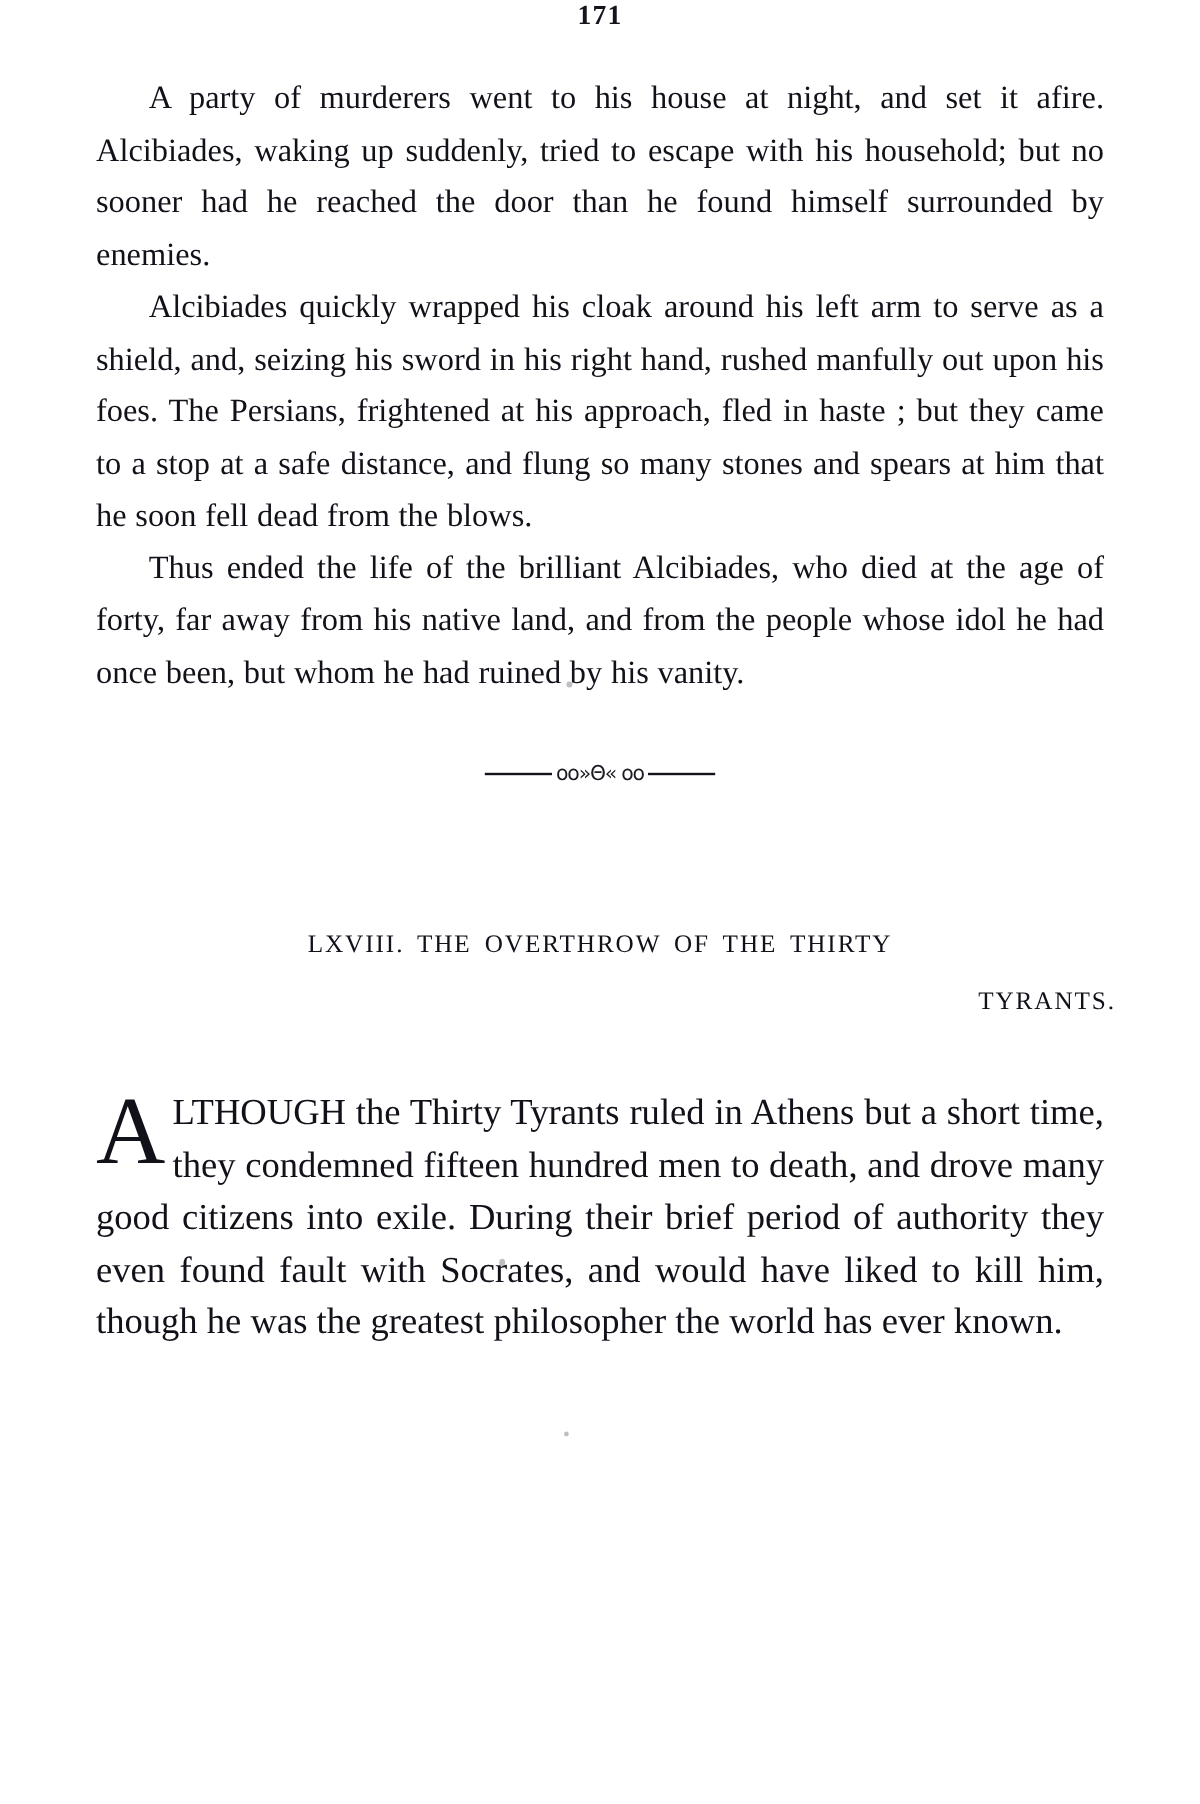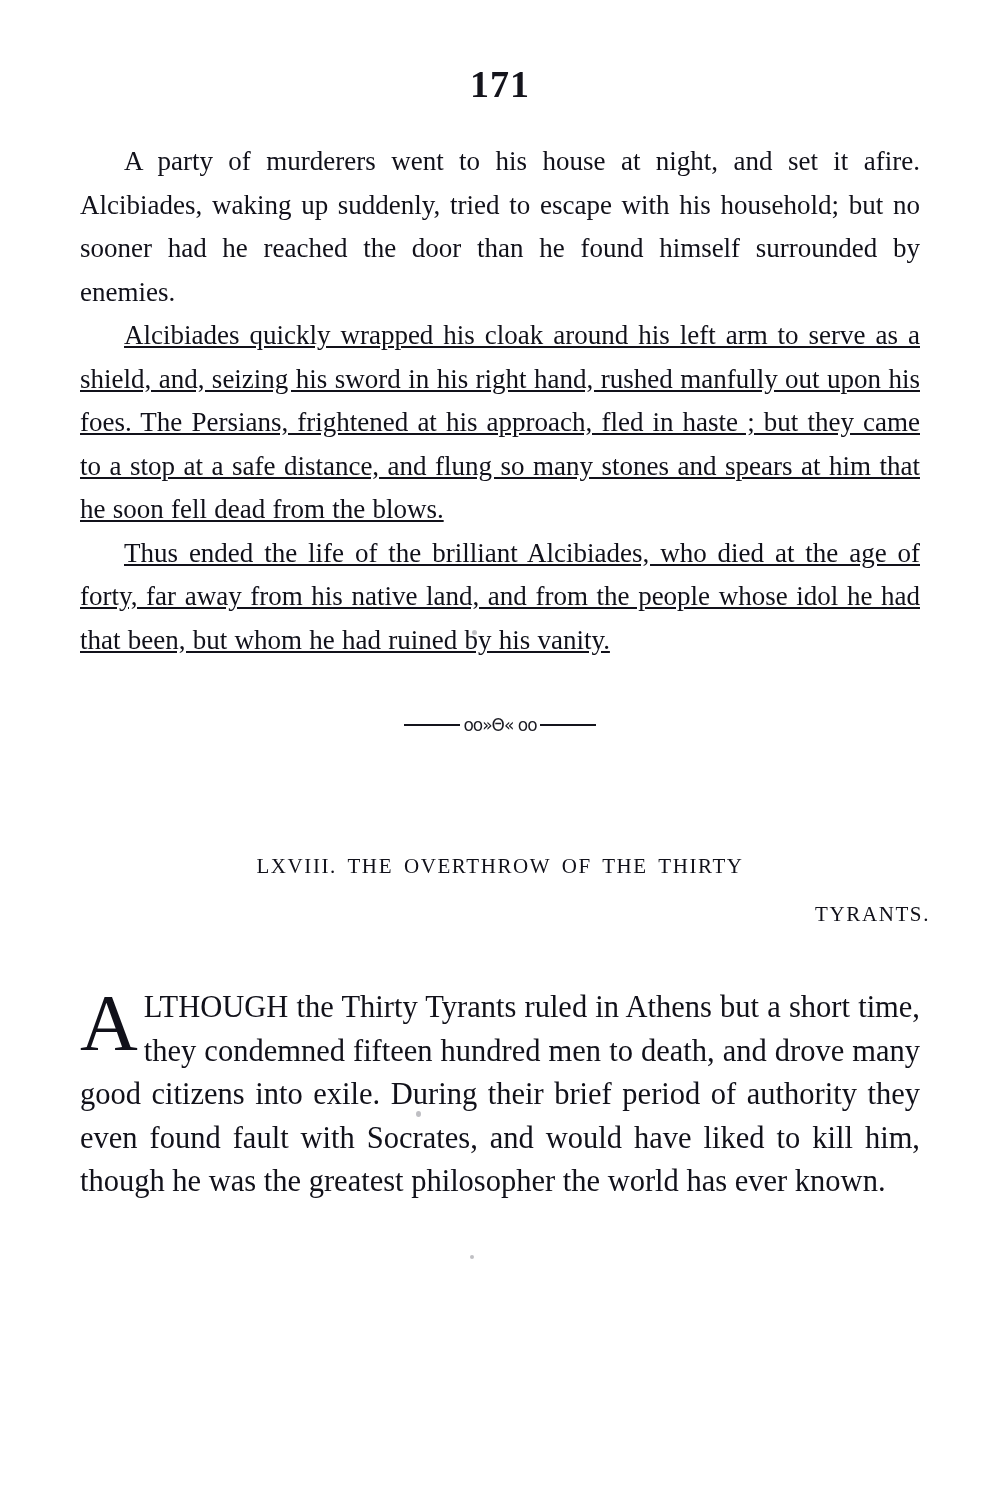--- a/index.html
+++ b/index.html
@@ -19,23 +19,22 @@
     width: 1000px;
     height: 1503px;
     box-sizing: border-box;
     padding: 0;
     position: relative;
   }
   .page-number {
     text-align: center;
     font-family: "Liberation Serif", serif;
     font-weight: bold;
-    font-size: 38px;
+    font-size: 23px;
     letter-spacing: 1px;
-    margin-top: 62px;
     color: #14141c;
   }
   .body-col {
     width: 840px;
     margin: 0 auto;
     margin-top: 34px;
   }
   p.para {
     font-size: 27px;
     line-height: 43.5px;
@@ -43,21 +42,20 @@
     text-justify: inter-word;
     margin: 0 0 0 0;
     text-indent: 44px;
     color: #11111a;
     -webkit-hyphens: none;
     hyphens: none;
     word-spacing: 0.5px;
   }
   p.para + p.para {
     margin-top: 0px;
-    text-decoration: underline;
   }
   .ornament {
     margin: 38px auto 0 auto;
     width: 840px;
     text-align: center;
     height: 46px;
     line-height: 46px;
     color: #1a1a22;
     font-size: 21px;
     letter-spacing: 0px;
@@ -125,21 +123,21 @@
 </head>
 <body>
 
 <div class="page">
 
   <div class="page-number">171</div>
 
   <div class="body-col">
     <p class="para">A party of murderers went to his house at night, and set it afire.  Alcibiades, waking up suddenly, tried to escape with his household; but no sooner had he reached the door than he found himself surrounded by enemies.</p>
     <p class="para">Alcibiades quickly wrapped his cloak around his left arm to serve as a shield, and, seizing his sword in his right hand, rushed manfully out upon his foes.  The Persians, frightened at his approach, fled in haste ; but they came to a stop at a safe distance, and flung so many stones and spears at him that he soon fell dead from the blows.</p>
-    <p class="para">Thus ended the life of the brilliant Alcibiades, who died at the age of forty, far away from his native land, and from the people whose idol he had that been, but whom he had ruined by his vanity.</p>
+    <p class="para">Thus ended the life of the brilliant Alcibiades, who died at the age of forty, far away from his native land, and from the people whose idol he had once been, but whom he had ruined by his vanity.</p>
   </div>
 
   <div class="ornament">
     <span class="orn-inner">
       <span class="orn-rule"></span><span class="orn-glyph">oo»Θ« oo</span><span class="orn-rule"></span>
     </span>
   </div>
 
   <div class="chapter-title">
     <span class="line1">LXVIII.   THE OVERTHROW OF THE THIRTY</span>

